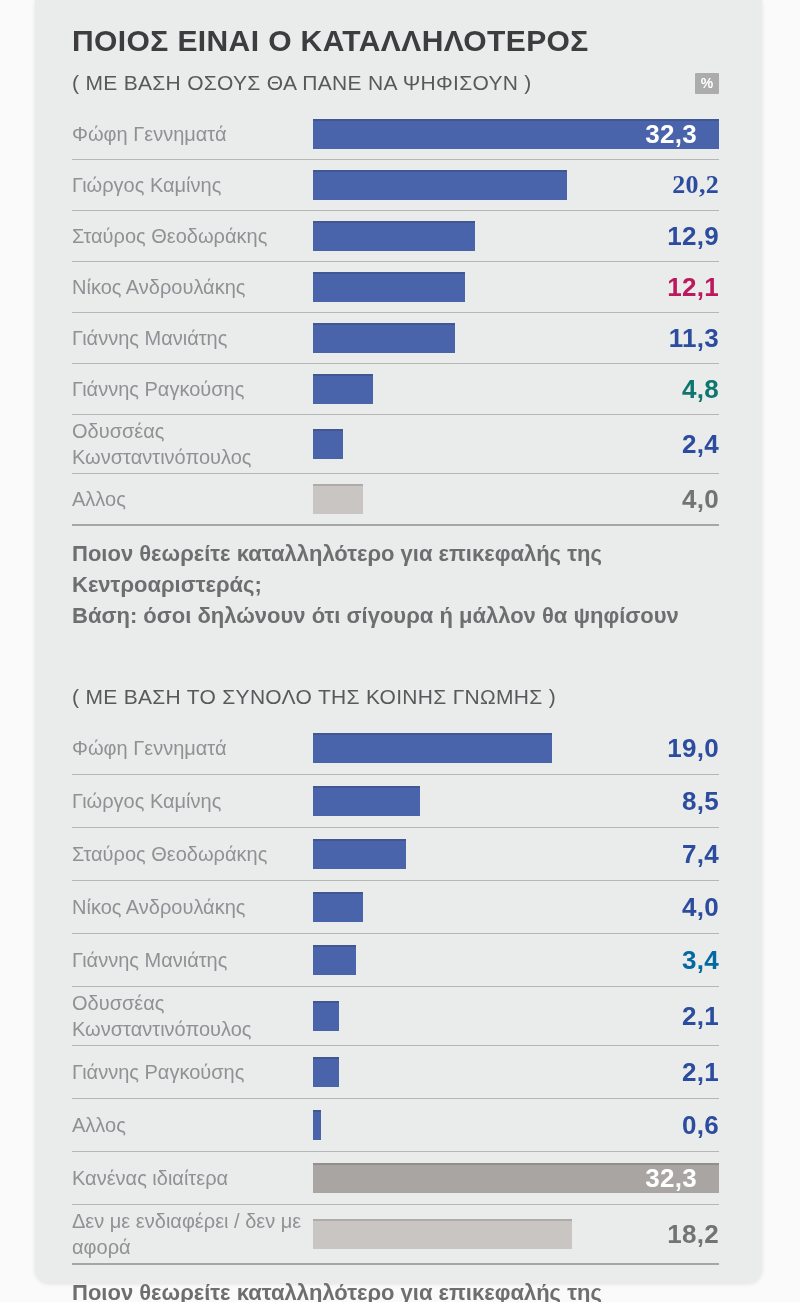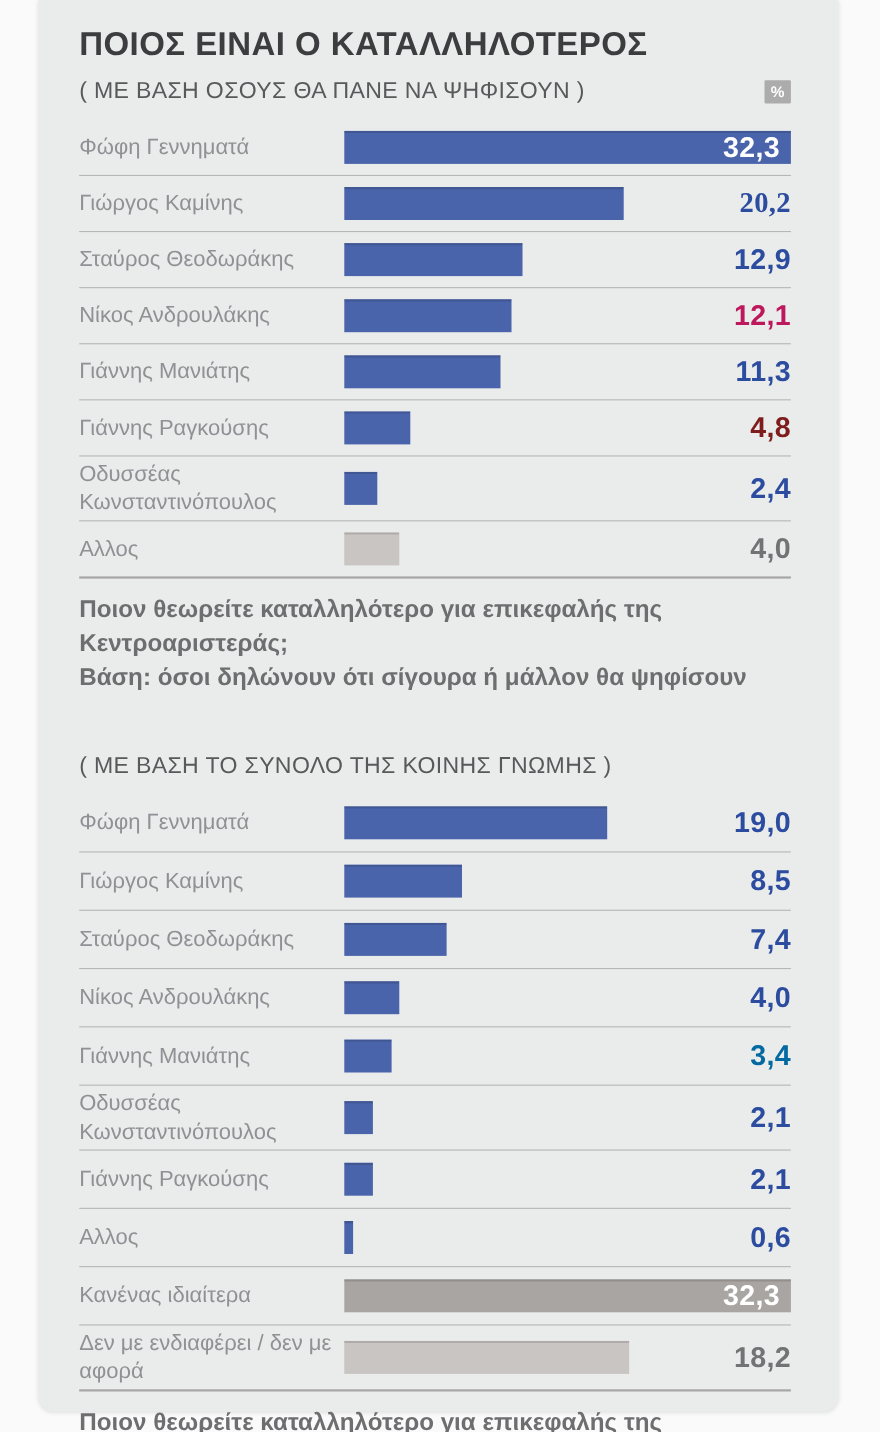--- a/index.html
+++ b/index.html
@@ -61,21 +61,21 @@
     display:flex;align-items:center;
   }
   .bar{
     height:30px;
     box-shadow:inset 0 2px 0 rgba(0,0,0,.13);
   }
   .val{
     position:absolute;right:0;top:50%;transform:translateY(-50%);
     font-size:26px;font-weight:bold;letter-spacing:.3px;
   }
-  .val.inside{right:10px;text-align:right;}
+  .val.inside{right:22px;text-align:right;}
   .footnote{
     width:647px;margin-top:13px;
     font-size:22px;font-weight:bold;color:#6e6e70;
     line-height:1.4;
   }
   .subhead.second{margin-top:54px;}
   .chart2{margin-top:12px;}
 </style>
 </head>
 <body>
@@ -122,21 +122,21 @@
         <div class="label">Γιάννης Μανιάτης</div>
         <div class="track">
           <div class="bar" style="width: 142px; background: rgb(74, 100, 171);"></div>
           <div class="val" style="color: rgb(43, 76, 159);">11,3</div>
         </div>
       </div>
       <div class="row">
         <div class="label">Γιάννης Ραγκούσης</div>
         <div class="track">
           <div class="bar" style="width: 60px; background: rgb(74, 100, 171);"></div>
-          <div class="val" style="color: #7f1d1d;">4,8</div>
+          <div class="val" style="color: #0f766e;">4,8</div>
         </div>
       </div>
       <div class="row">
         <div class="label">Οδυσσέας Κωνσταντινόπουλος</div>
         <div class="track">
           <div class="bar" style="width: 30px; background: rgb(74, 100, 171);"></div>
           <div class="val" style="color: rgb(43, 76, 159);">2,4</div>
         </div>
       </div>
       <div class="row">

